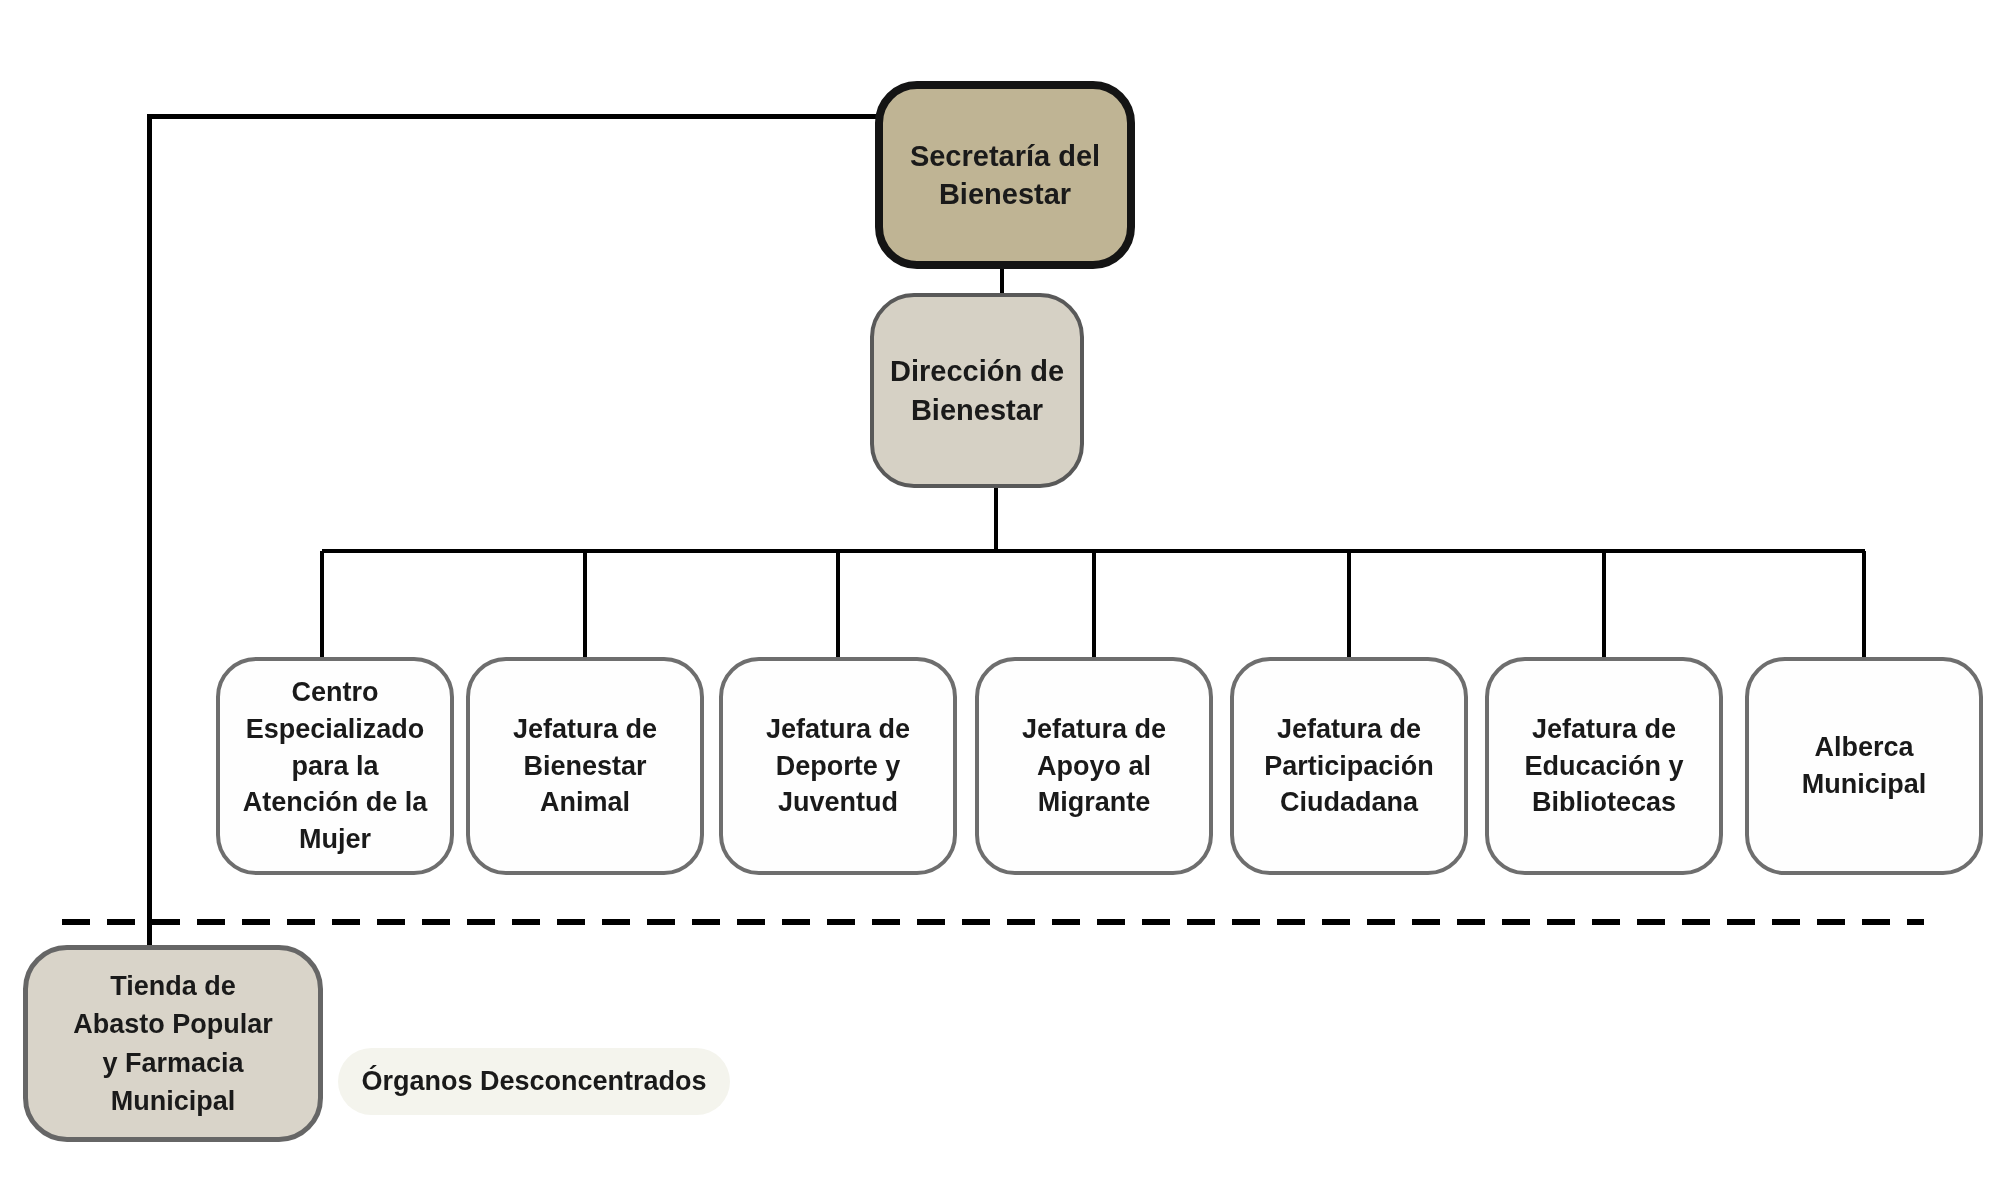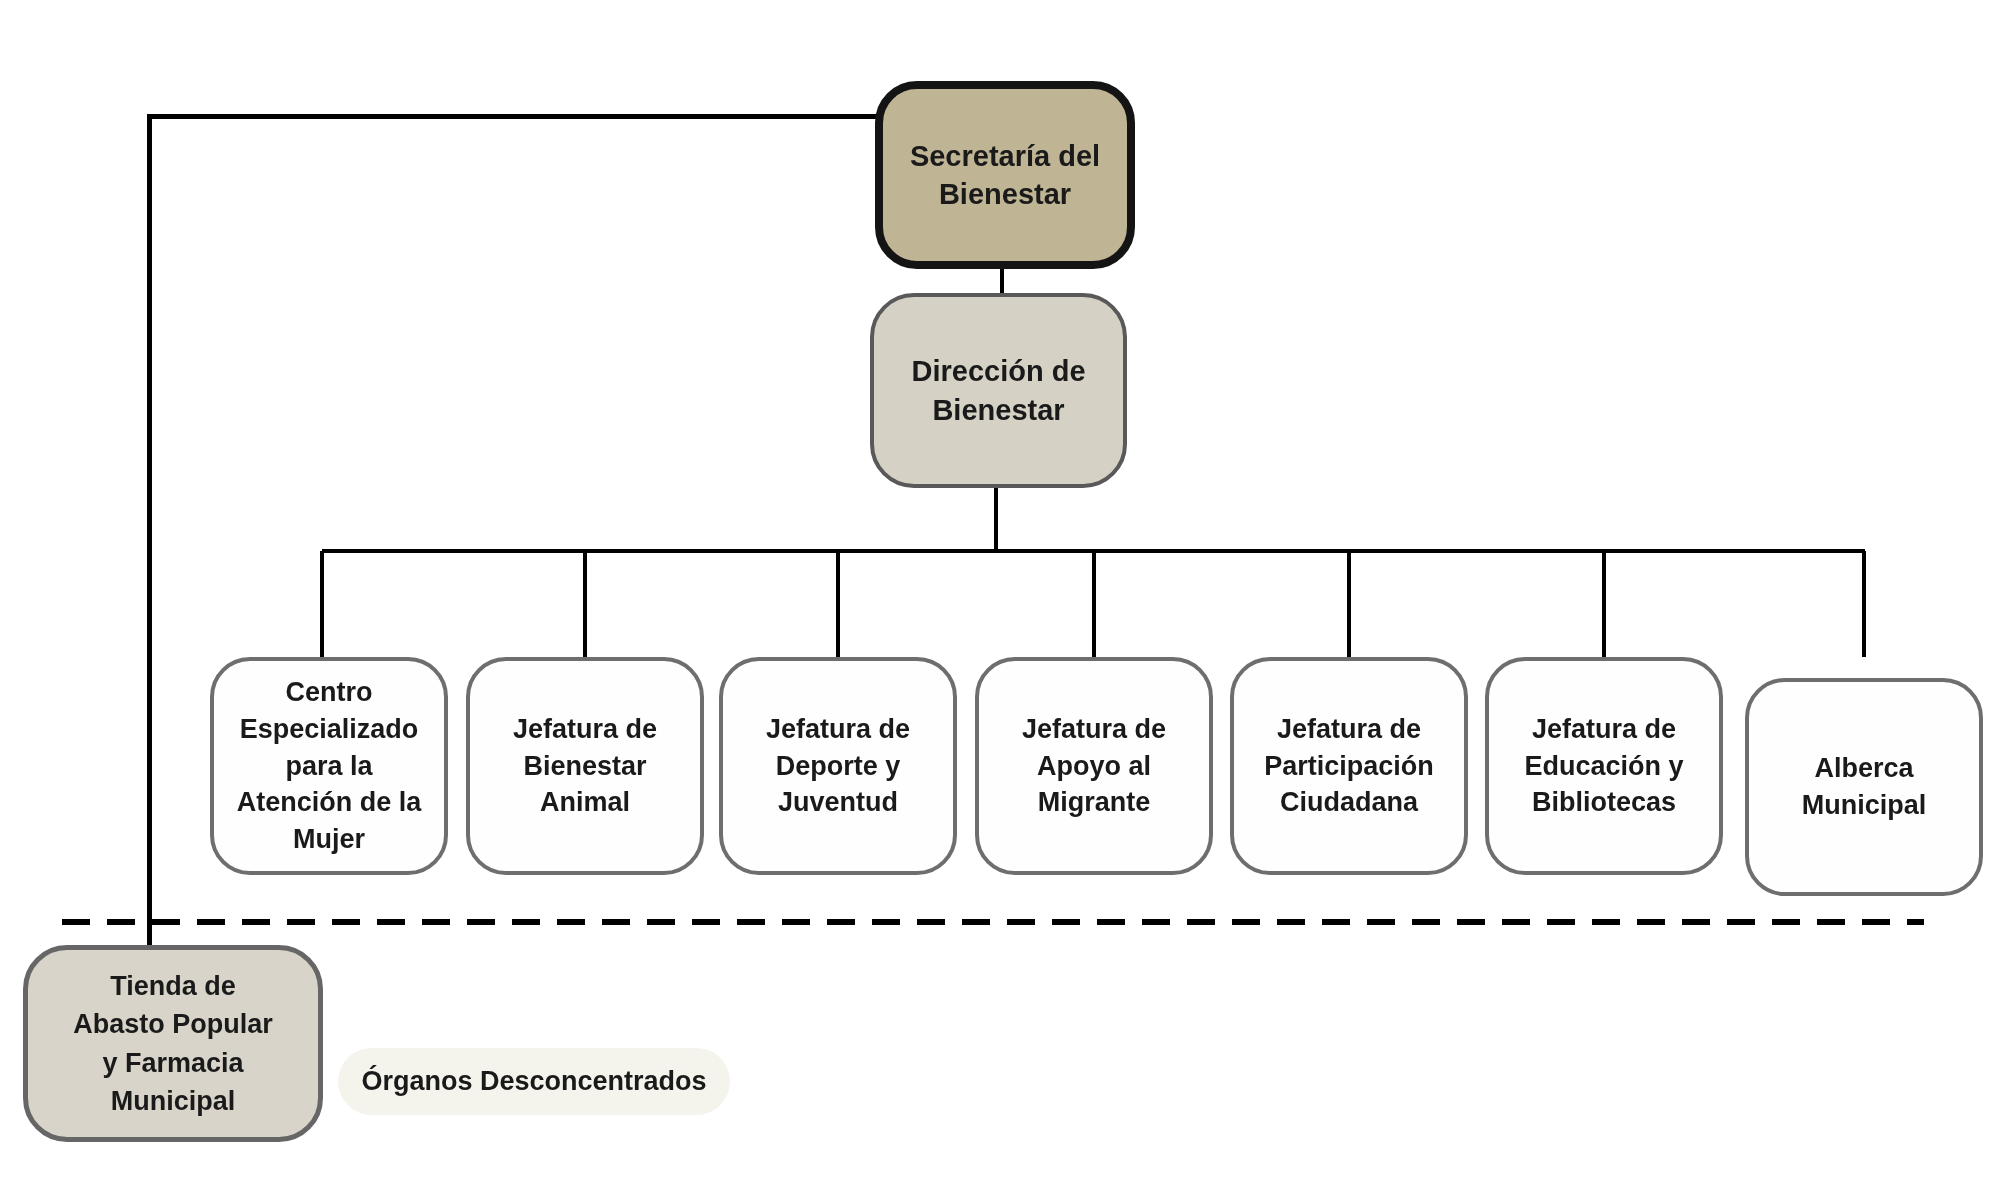--- a/index.html
+++ b/index.html
@@ -31,21 +31,21 @@
   }
   .node-root {
     left: 875px; top: 35px; width: 260px; height: 188px;
     background: var(--root-fill, #bfb494);
     border: 8px solid var(--root-border, #141414);
     border-radius: 42px;
     font-size: 29px;
     margin-top: 46px;
   }
   .node-director {
-    left: 870px; top: 293px; width: 257px; height: 195px;
+    left: 870px; top: 293px; width: 214px; height: 195px;
     background: var(--director-fill, #d6d1c5);
     border: 4px solid var(--director-border, #595959);
     border-radius: 44px;
     font-size: 29px;
   }
   .node-child {
     top: 657px; width: 238px; height: 218px;
     background: var(--child-fill, #fefefe);
     border: 4px solid var(--child-border, #6e6e6e);
     border-radius: 40px;
@@ -116,41 +116,41 @@
     </div>
   <div class="line line-dashed"></div>
 
   <div class="node node-root">Secretaría del
 Bienestar</div>
 
   <div class="node node-director">Dirección de
 Bienestar</div>
 
   <div id="children-row">
-      <div class="node node-child" style="left: 210px;">Centro
+      <div class="node node-child" style="left: 216px;">Centro
 Especializado
 para la
 Atención de la
 Mujer</div>
       <div class="node node-child" style="left: 466px;">Jefatura de
 Bienestar
 Animal</div>
       <div class="node node-child" style="left: 719px;">Jefatura de
 Deporte y
 Juventud</div>
       <div class="node node-child" style="left: 975px;">Jefatura de
 Apoyo al
 Migrante</div>
       <div class="node node-child" style="left: 1230px;">Jefatura de
 Participación
 Ciudadana</div>
       <div class="node node-child" style="left: 1485px;">Jefatura de
 Educación y
 Bibliotecas</div>
-      <div class="node node-child" style="left: 1745px; margin-top: 21px;">Alberca
+      <div class="node node-child" style="left: 1745px;">Alberca
 Municipal</div>
     </div>
 
   <div class="node node-deconcentrated">Tienda de
 Abasto Popular
 y Farmacia
 Municipal</div>
 
   <div class="section-pill">Órganos Desconcentrados</div>
 

